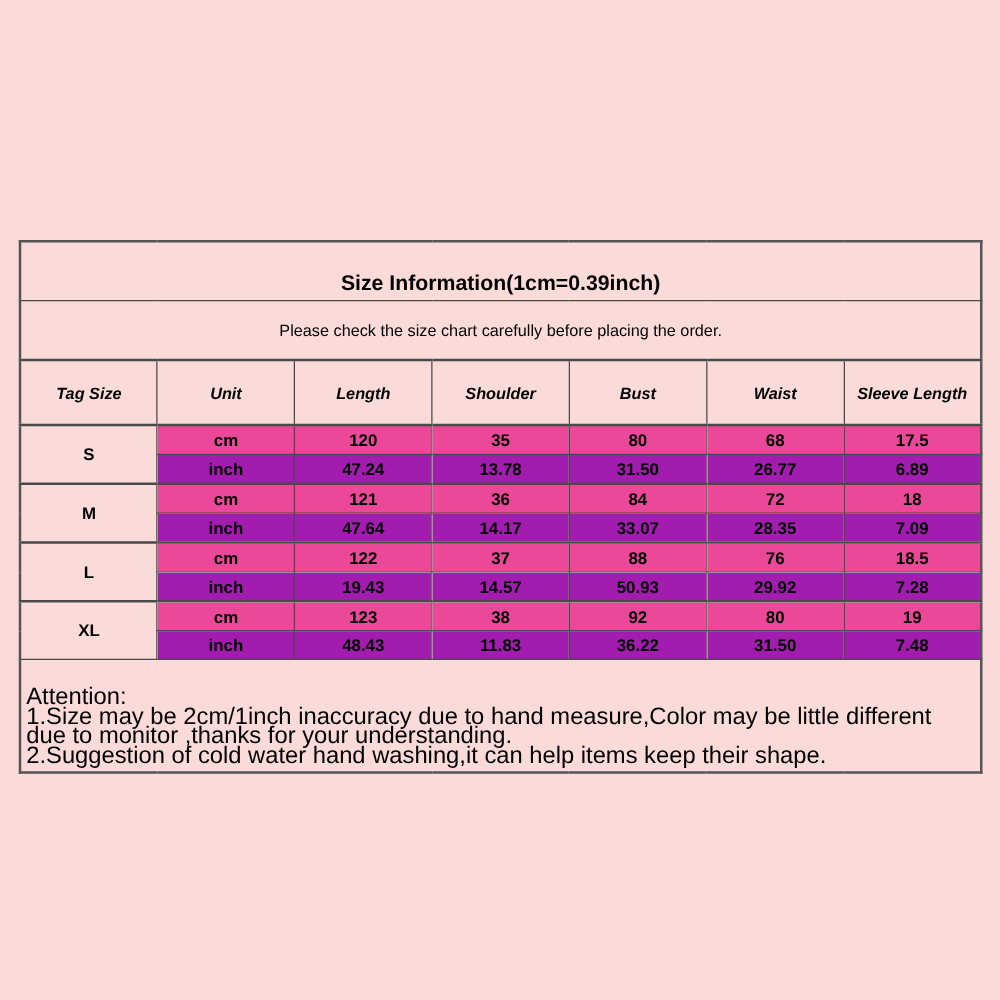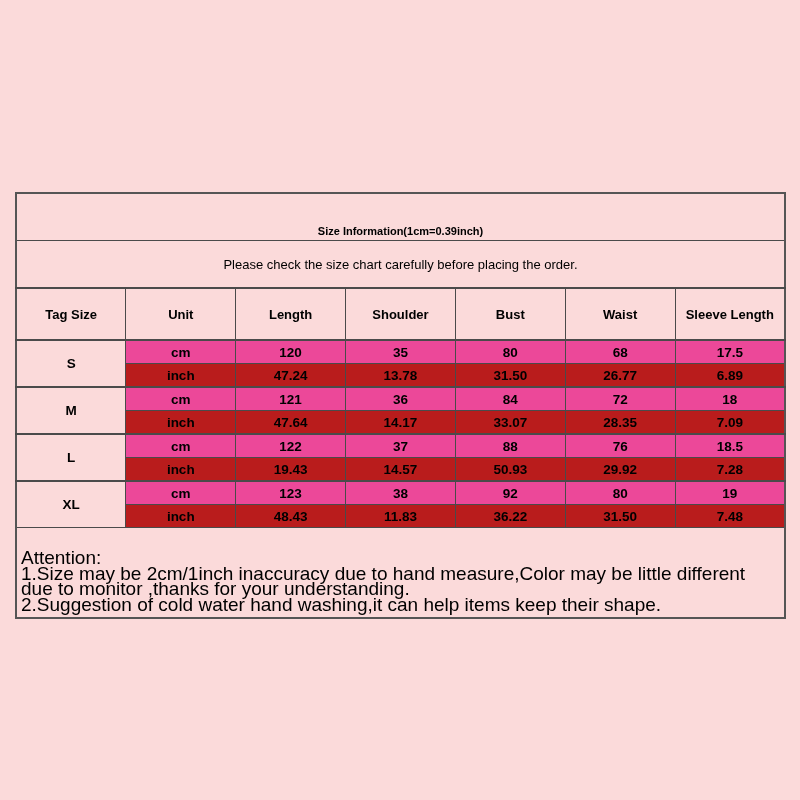--- a/index.html
+++ b/index.html
@@ -27,37 +27,38 @@
     border: 1px solid #4a4a4a;
     text-align: center;
     vertical-align: middle;
     padding: 0;
     overflow: hidden;
   }
   .title-cell {
     height: 43px;
     vertical-align: bottom !important;
     font-weight: bold;
-    font-size: 11px;
+    font-size: 17px;
     padding-bottom: 3px !important;
   }
   .subtitle-cell {
     height: 46px;
     font-size: 13px;
     margin-top: 28px;
   }
   tr.header-row td {
     height: 50px;
     font-weight: bold;
     font-size: 13px;
+    font-style: italic;
   }
   tr.data-row td { height: 22px; font-weight: bold; font-size: 13.5px; }
   tr.cm-row td { background: #ec4899; }
   tr.cm-row td.tag-cell { background: #fbdada; }
-  tr.inch-row td { background: #b91c1c; }
+  tr.inch-row td { background: #a21caf; }
   .tag-cell { font-weight: bold; font-size: 13.5px; }
   tr.group-start td { border-top-width: 2px; }
   .attention-cell {
     height: 84px;
     vertical-align: bottom !important;
     text-align: left !important;
     font-weight: normal;
     font-size: 19px;
     line-height: 15.5px;
     padding: 0 4px 5px 4px !important;

